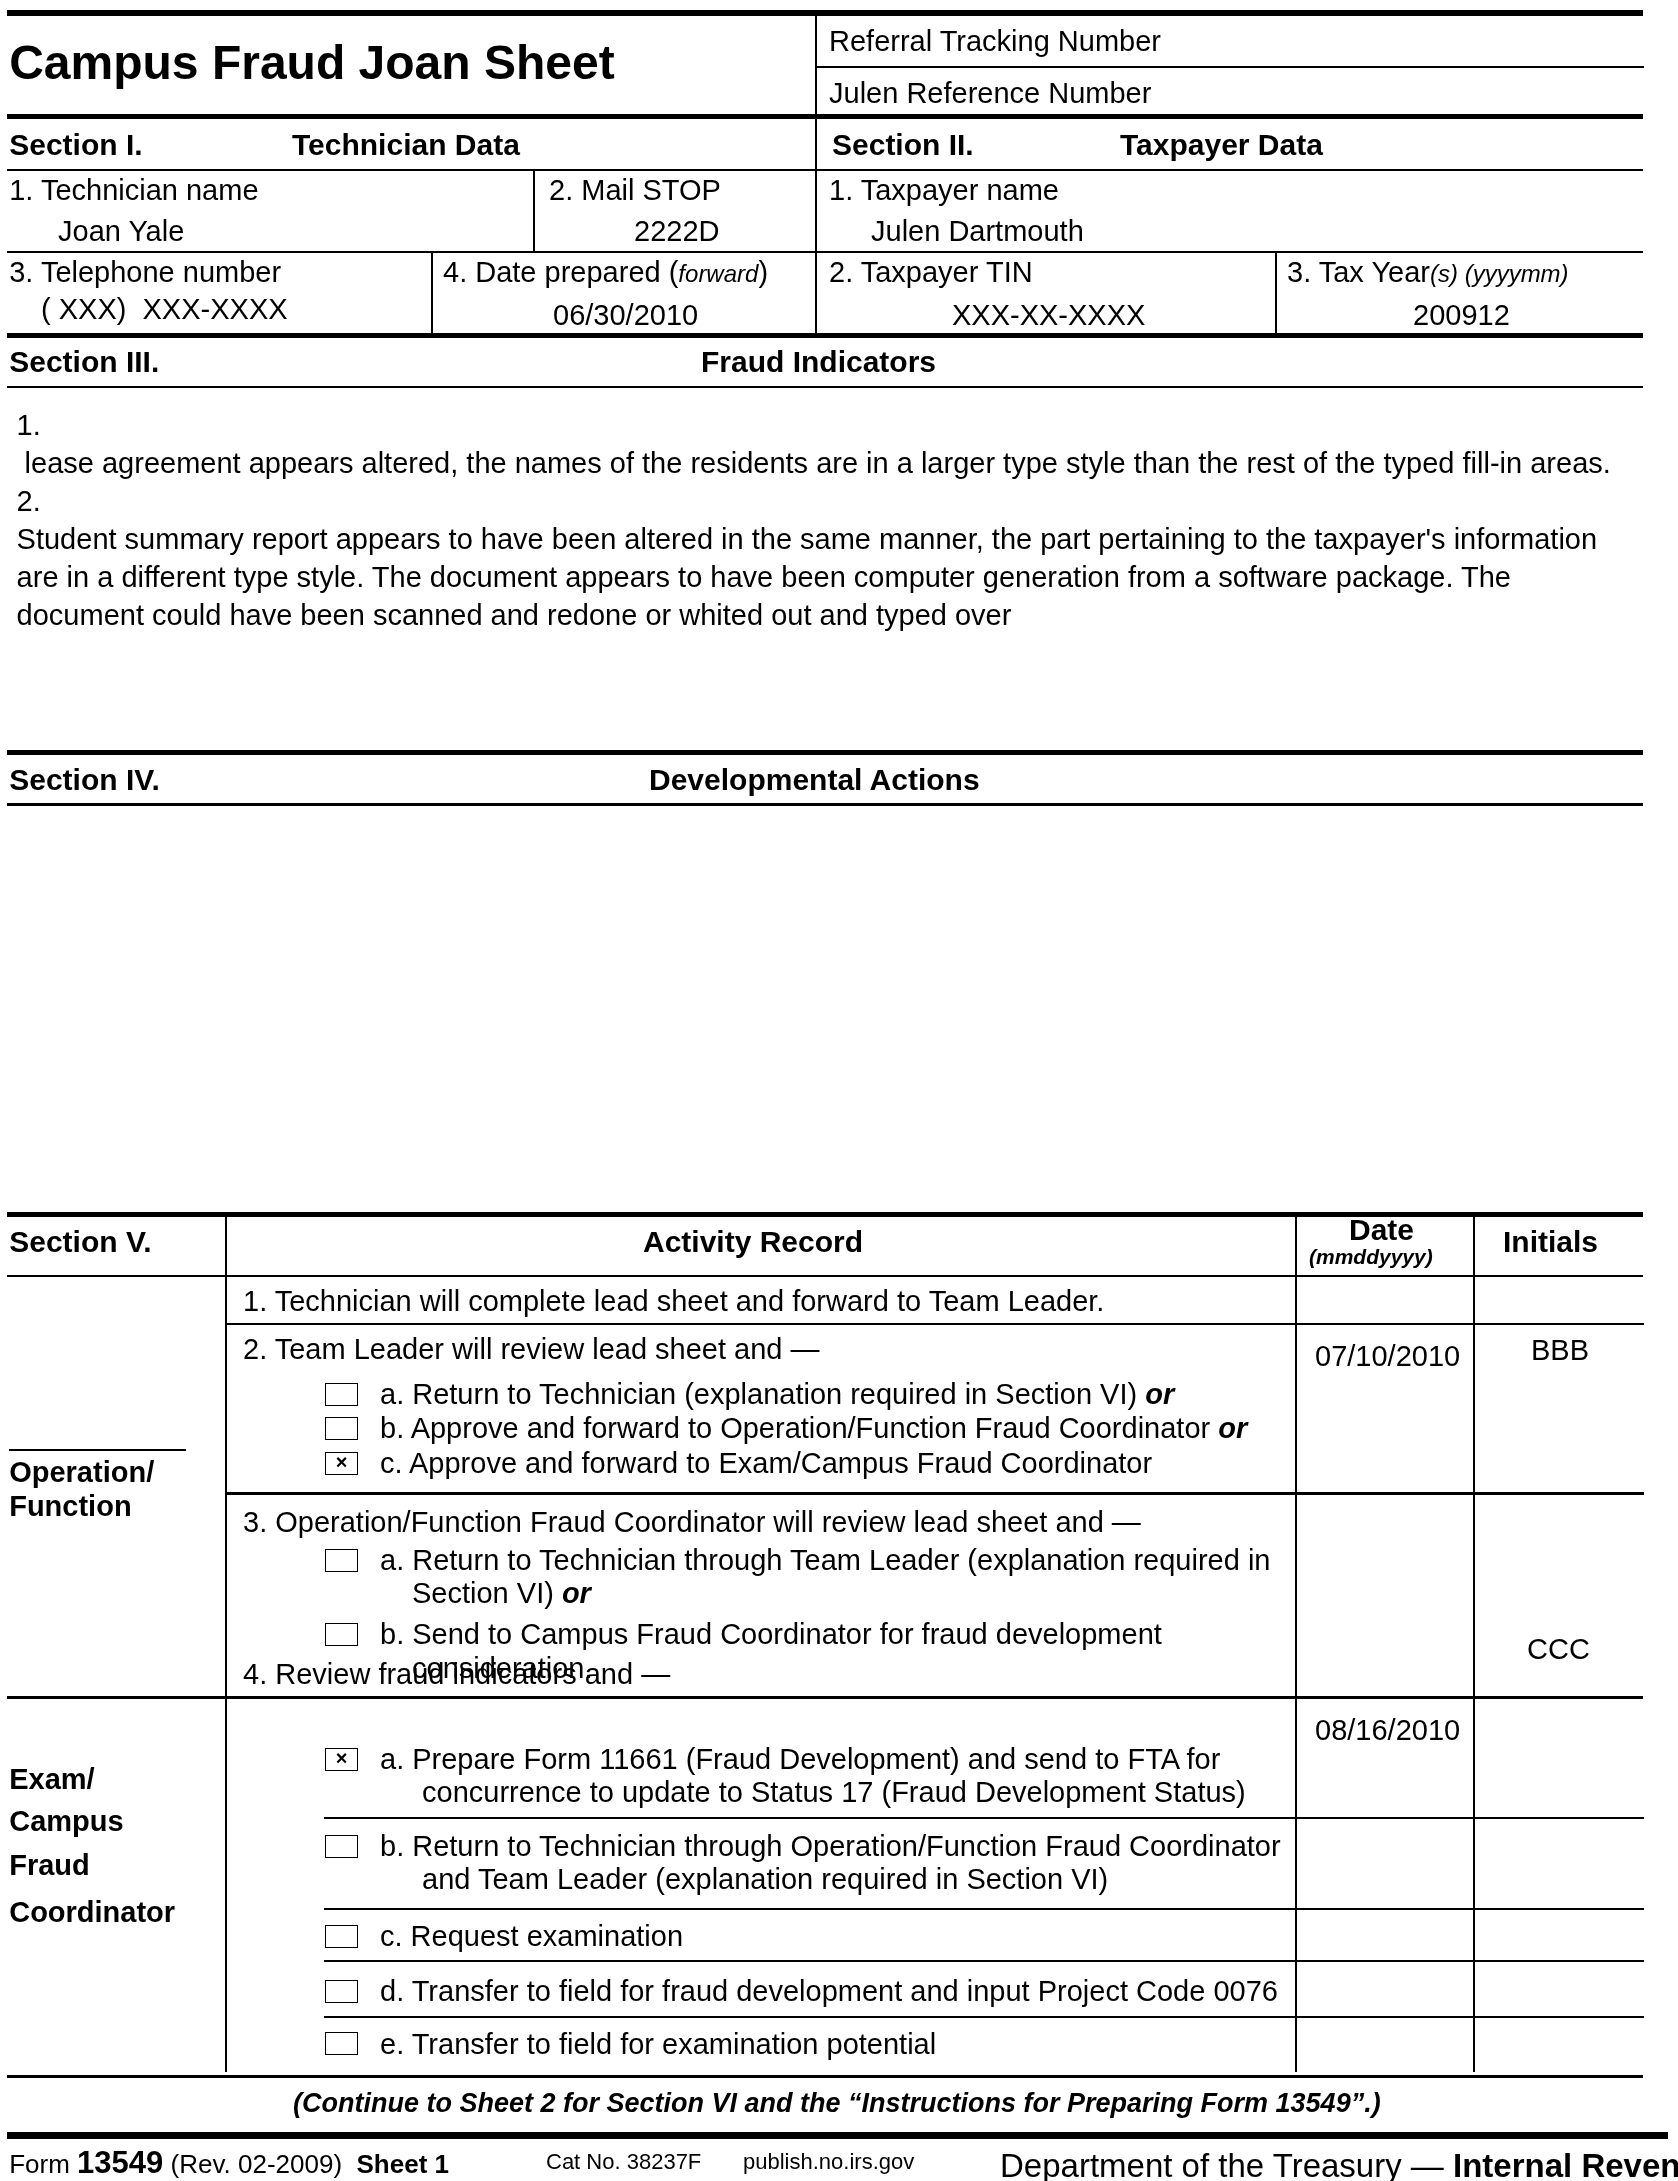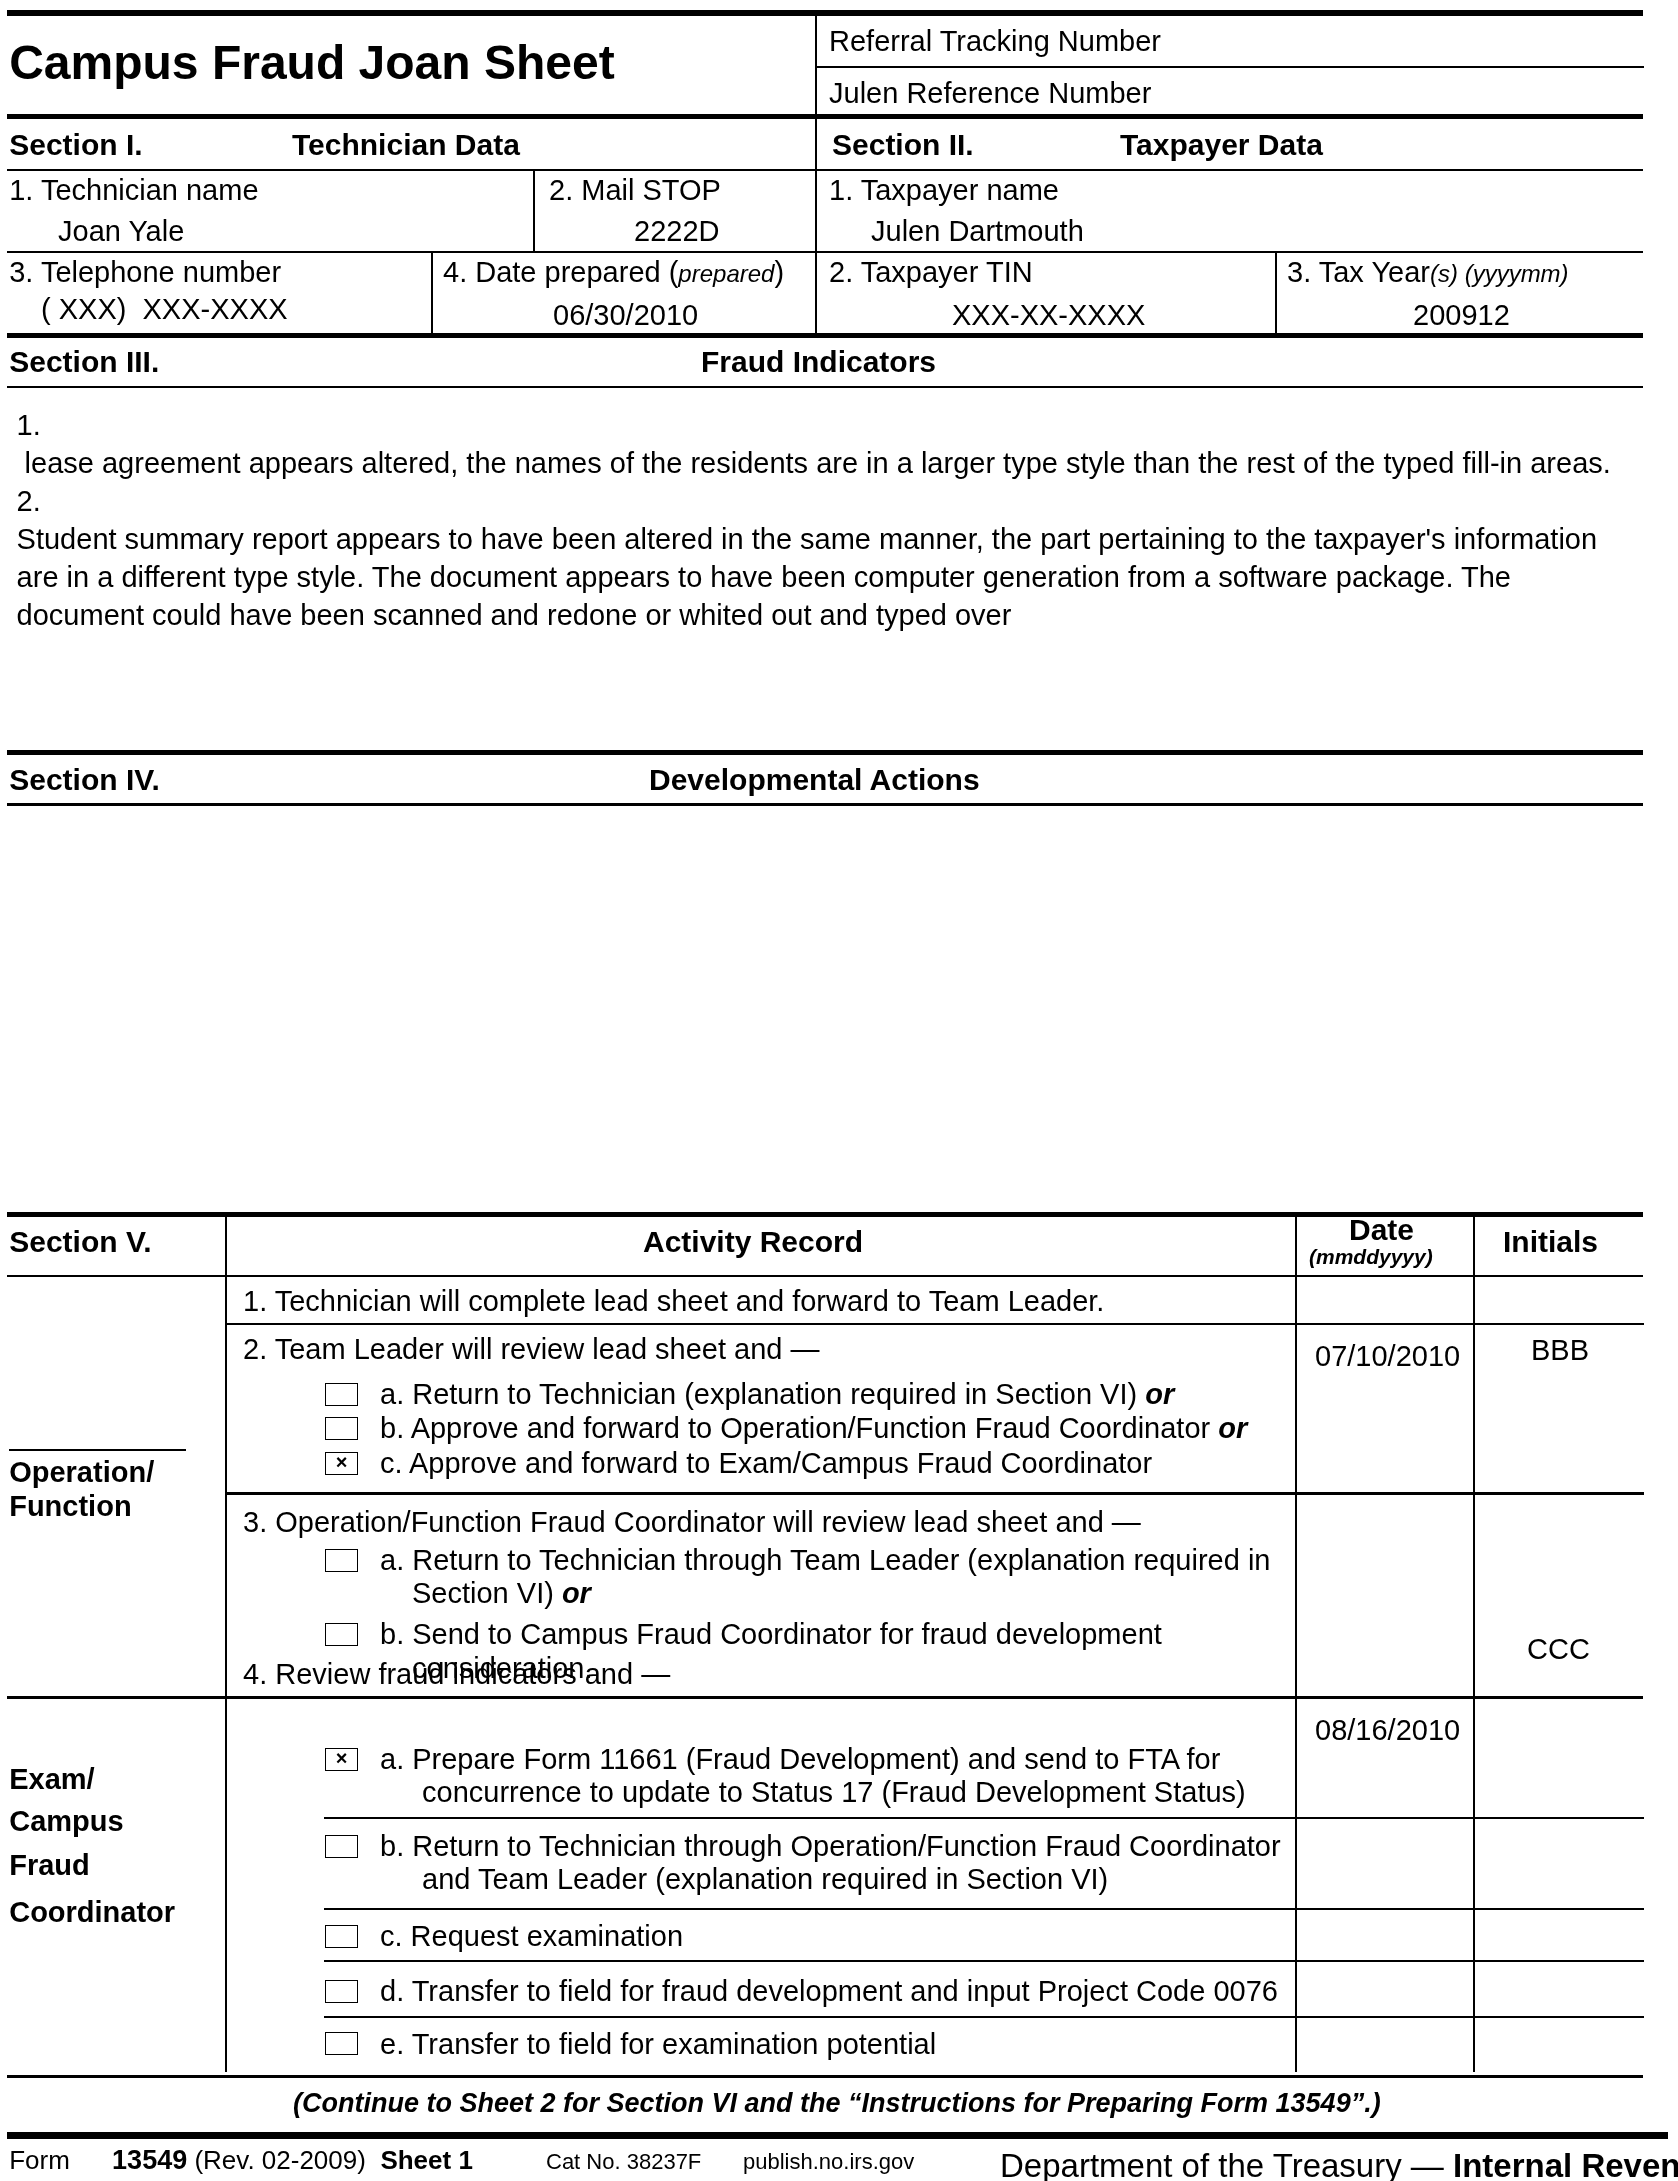--- a/index.html
+++ b/index.html
@@ -49,21 +49,21 @@
 <div class="val" style="left:871px; top:217px;">Julen Dartmouth</div>
 <div class="hline" style="left:7.4px; top:251px; width:1636px;"></div>
 
 <div class="lbl" style="left:9.2px; top:258px;">3. Telephone number</div>
 <div class="val" style="left:41px; top:295px;">
   <span>( XXX)</span>&nbsp;
   <span>XXX-XXXX</span>
 </div>
 <div class="vline" style="left:431px; top:252px; height:83px;"></div>
 <div class="lbl" style="left:443px; top:258px;">
-  <span>4. Date prepared (</span><span class="small-it">prepared</span><span>)</span>
+  <span>4. Date prepared (</span><span class="small-it">forward</span><span>)</span>
 </div>
 <div class="val" style="left:553px; top:301px;">06/30/2010</div>
 
 <div class="lbl" style="left:829px; top:258px;">2. Taxpayer TIN</div>
 <div class="val" style="left:952px; top:301px;">XXX-XX-XXXX</div>
 <div class="vline" style="left:1275px; top:252px; height:83px;"></div>
 <div class="lbl" style="left:1287px; top:258px;">
   <span>3. Tax Year</span><span class="small-it">(s) (yyyymm)</span>
 </div>
 <div class="val" style="left:1413px; top:301px;">200912</div>
@@ -171,21 +171,21 @@
 <div class="abs" style="left:1298px; top:2018px; width:174px; height:54px;"></div>
 <div class="abs" style="left:1476px; top:2018px; width:168px; height:54px;"></div>
 
 <div class="hline" style="left:7.4px; top:2075px; width:1636px; height:2.8px;"></div>
 
 <div class="abs bold it" style="left:293px; top:2090px; font-size:27px; line-height:1; white-space:nowrap;">(Continue to Sheet 2 for Section VI and the “Instructions for Preparing Form 13549”.)</div>
 
 <div class="hthick" style="left:7.4px; top:2132px; width:1661px; height:6.5px;"></div>
 <div class="abs" style="left:9.2px; top:2147px; font-size:26px; line-height:1; white-space:nowrap;">
   <span>Form</span>
-  <span class="bold" style="font-size:27px;margin-left:35px;">13549</span>
+  <span class="bold" style="font-size:31px;">13549</span>
   <span>(Rev. 02-2009)</span>&nbsp;
   <span class="bold">Sheet 1</span>
 </div>
 <div class="abs" style="left:546px; top:2151px; font-size:22px; line-height:1; white-space:nowrap;">Cat No. 38237F</div>
 <div class="abs" style="left:743px; top:2151px; font-size:22px; line-height:1; white-space:nowrap;">publish.no.irs.gov</div>
 <div class="abs" style="left:1000px; top:2149px; font-size:33px; line-height:1; white-space:nowrap;">
   <span>Department of the Treasury —</span>
   <span class="bold">Internal Revenue Service</span>
 </div>
 

